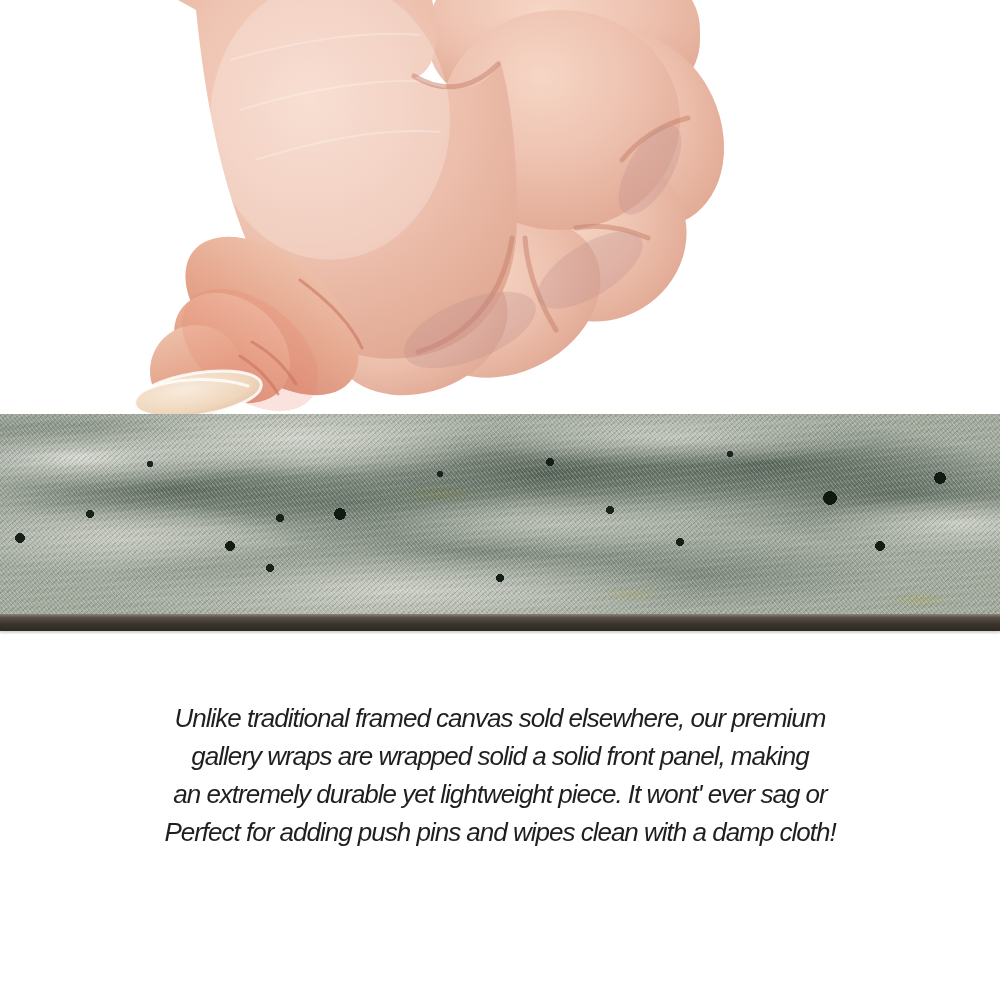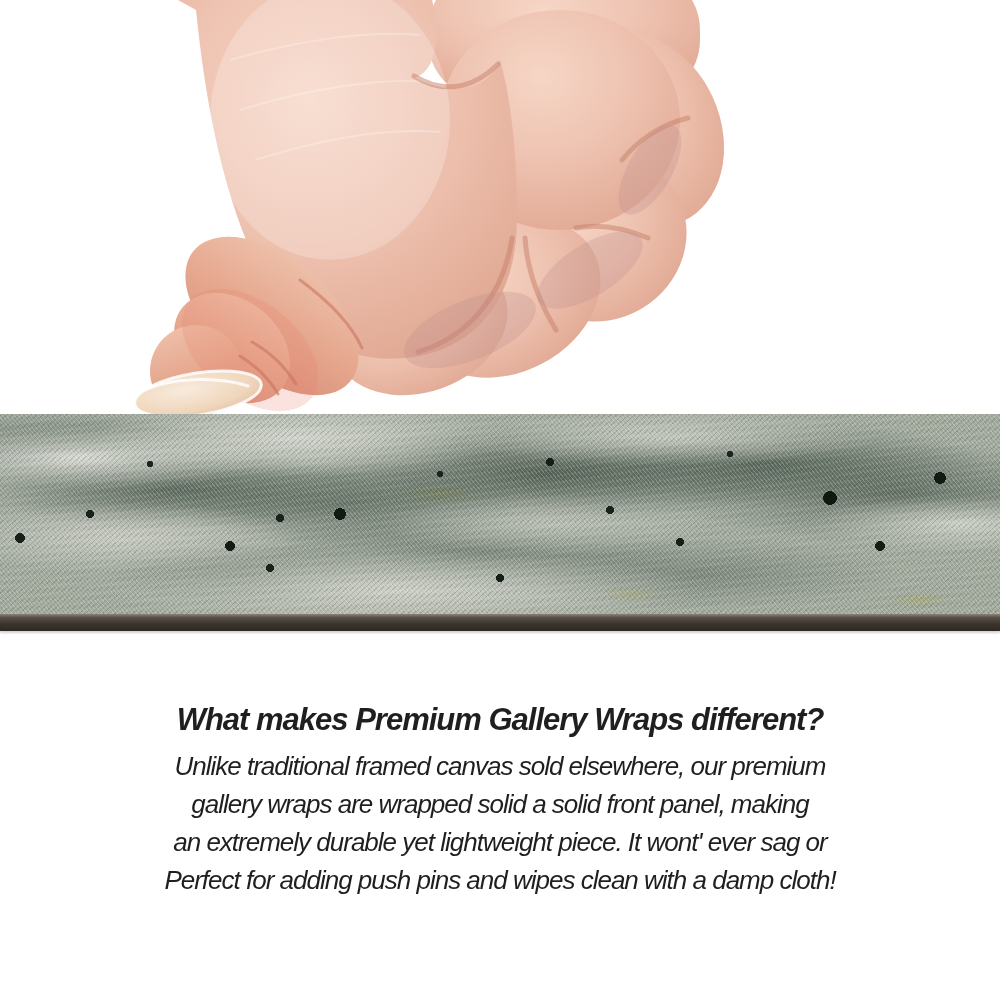--- a/index.html
+++ b/index.html
@@ -216,20 +216,19 @@
       </g>
     </svg>
   </div>
 
   <div class="canvas-strip">
     <div class="canvas-front"></div>
     <div class="canvas-edge"></div>
   </div>
 
   <section class="copy">
-    <h2 class="headline">What makes Premium Gallery Wraps different?</h2>
     <p class="body-line">Unlike traditional framed canvas sold elsewhere, our premium</p>
     <p class="body-line">gallery wraps are wrapped solid a solid front panel, making</p>
     <p class="body-line">an extremely durable yet lightweight piece. It wont' ever sag or</p>
     <p class="body-line">Perfect for adding push pins and wipes clean with a damp cloth!</p>
   </section>
 
 </div>
 
 </body></html>

